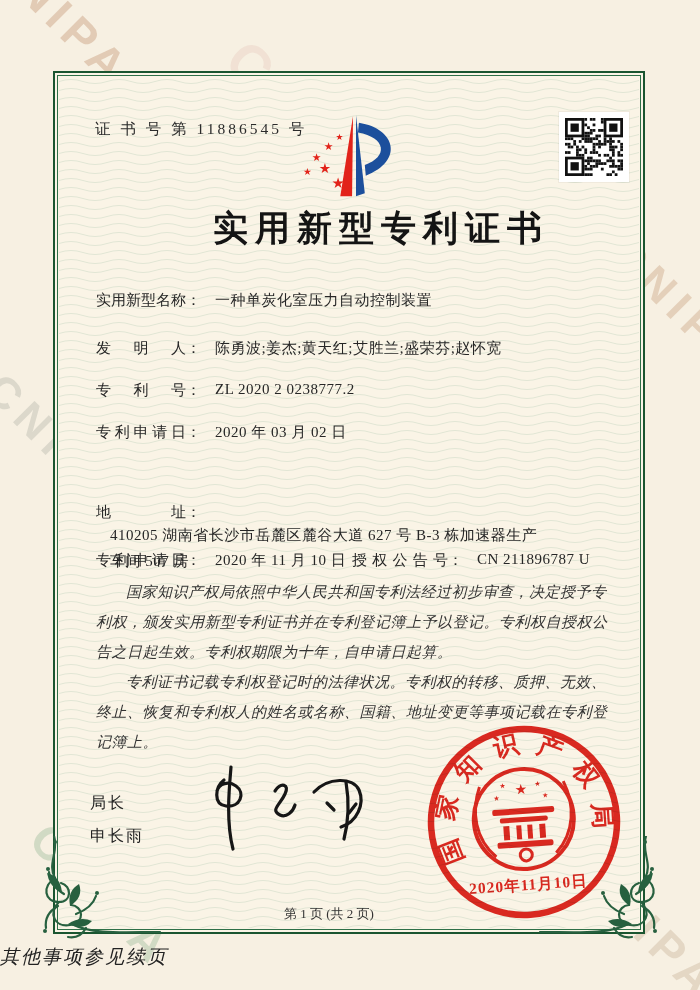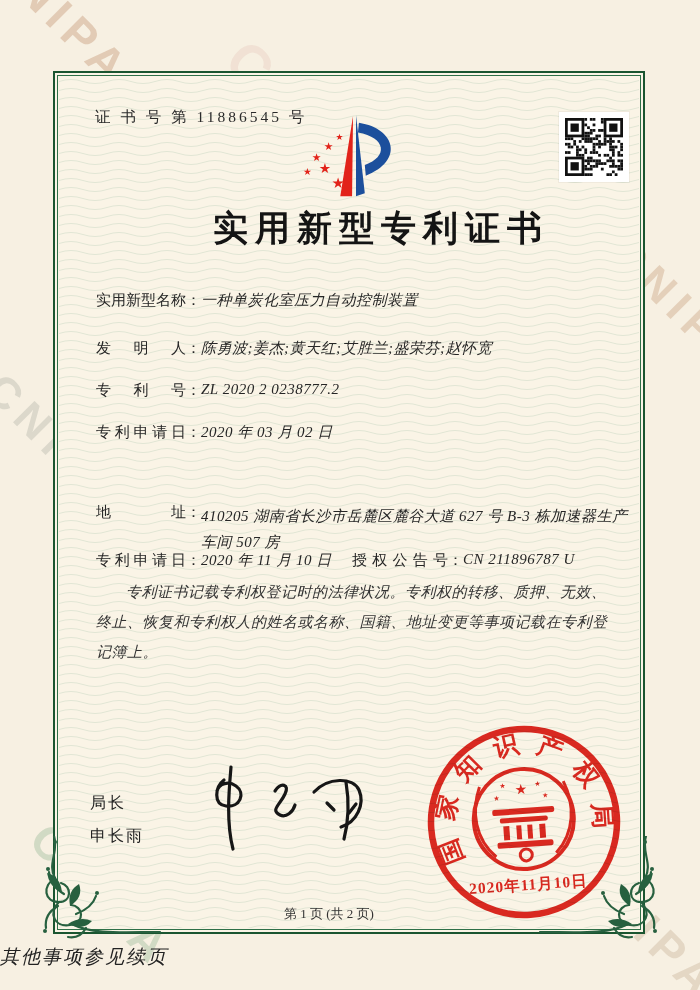--- a/index.html
+++ b/index.html
@@ -26,33 +26,33 @@
   #frame-inner{position:absolute;left:2px;top:2px;right:2px;bottom:2px;
       border:1px solid #2f7048;}
   #waves{position:absolute;left:59px;top:77px;z-index:1;pointer-events:none;}
 
   .corner-orn{position:absolute;z-index:3;width:128px;height:112px;}
   #corner-left{left:34px;top:836px;}
   #corner-right{left:538px;top:836px;transform:scaleX(-1);}
 
   
   .abs{position:absolute;z-index:2;}
-  #cert-no{left:95px;top:107px;font-size:15.5px;color:#2b2b2b;letter-spacing:3px;}
+  #cert-no{left:95px;top:119px;font-size:15.5px;color:#2b2b2b;letter-spacing:3px;}
   #logo{left:296px;top:110px;width:118px;height:98px;}
   #qr-box{left:559px;top:112px;width:70px;height:70px;background:#fff;
       box-shadow:0 0 0 1px rgba(0,0,0,.04);}
   #qr{position:absolute;left:6px;top:6px;}
   #title{left:53px;top:205px;width:656px;text-align:center;font-size:35px;
       font-weight:700;color:#141414;letter-spacing:7px;}
 
   .row{left:96px;width:545px;font-size:15px;color:#262626;white-space:nowrap;}
   .lab{display:inline-block;width:90px;text-align:justify;text-align-last:justify;
       vertical-align:top;}
   .colon{display:inline-block;vertical-align:top;}
-  .val{display:inline-block;margin-left:0;letter-spacing:.5px;vertical-align:top;font-style:italic;}
+  .val{display:inline-block;margin-left:14px;letter-spacing:.5px;vertical-align:top;}
   #row-name{top:291px;} #row-inventors{top:339px;} #row-patentno{top:381px;}
   #row-appdate{top:423px;} #row-patentee{top:465px;}
   #row-address{top:503px;white-space:normal;}
   #row-address .val{width:428px;line-height:1.75;}
   #row-grant{top:551px;}
   #grant-no-group{position:absolute;left:256px;top:0;}
   #grant-no-group .lab{width:96px;}
 
   #paras{left:96px;top:577px;width:516px;font-size:15px;line-height:30px;
       color:#333;font-style:italic;}
@@ -311,20 +311,21 @@
   </div>
   <div class="abs row" id="row-address">
     <span class="lab">地址</span><span class="colon">：</span><span class="val">410205 湖南省长沙市岳麓区麓谷大道 627 号 B-3 栋加速器生产车间 507 房</span>
   </div>
   <div class="abs row" id="row-grant">
     <span class="lab">专利申请日</span><span class="colon">：</span><span class="val">2020 年 11 月 10 日</span>
     <span id="grant-no-group"><span class="lab">授权公告号</span><span class="colon">：</span><span class="val">CN 211896787 U</span></span>
   </div>
 
   <div class="abs" id="paras">
+    <p>国家知识产权局依照中华人民共和国专利法经过初步审查，决定授予专利权，颁发实用新型专利证书并在专利登记簿上予以登记。专利权自授权公告之日起生效。专利权期限为十年，自申请日起算。</p>
     <p>专利证书记载专利权登记时的法律状况。专利权的转移、质押、无效、终止、恢复和专利权人的姓名或名称、国籍、地址变更等事项记载在专利登记簿上。</p>
   </div>
 
   <div class="abs" id="signer-title">局长</div>
   <div class="abs" id="signer-name">申长雨</div>
 
   <svg class="abs" id="signature" viewBox="0 0 190 95">
     <g stroke="#161616" stroke-width="3.2" fill="none" stroke-linecap="round">
       <path d="M28,20 C19,27 17,44 30,46 C44,48 50,33 40,26 C33,21 23,23 21,31"></path>
       <path d="M35,7 C33,30 30,62 37,89"></path>

